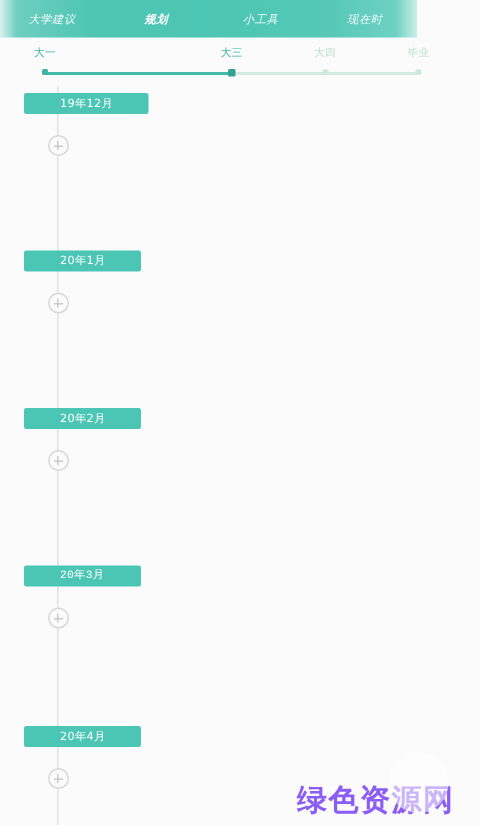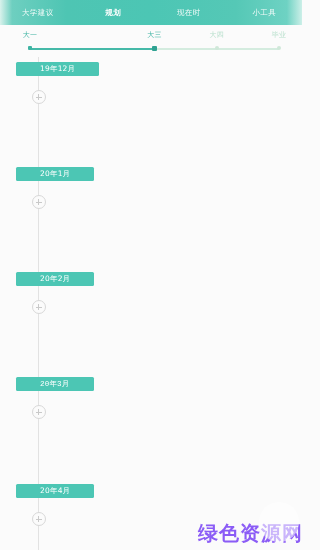--- a/index.html
+++ b/index.html
@@ -12,32 +12,33 @@
 
   body {
     font-family: "DejaVu Sans", "Liberation Sans", sans-serif;
     background: #fbfbfb;
     position: relative;
   }
 
   
   #header-bar {
     position: relative;
-    width: 302px;
+    width: 278px;
     height: 25px;
     background: linear-gradient(90deg,
                 #d9f2ec 0%,
                 #6ecfc0 4%,
                 #4ec5b3 22%,
                 #4cc6b4 50%,
                 #55c8b6 78%,
                 #6ed2c3 95%,
                 #ccefe8 100%);
     display: flex;
     align-items: center;
+    font-style: italic;
   }
 
   .tab-item {
     flex: 1 1 0;
     text-align: center;
     font-size: 7.5px;
     line-height: 25px;
     color: #f2fbf9;
     letter-spacing: 0.4px;
     white-space: nowrap;
@@ -213,22 +214,22 @@
     border-radius: 50%;
     background: rgba(255,255,255,0.55);
   }
 </style>
 </head>
 <body>
 
 <div id="header-bar">
   <div class="tab-item">大学建议</div>
   <div class="tab-item active">规划</div>
+  <div class="tab-item">小工具</div>
   <div class="tab-item">现在时</div>
-  <div class="tab-item">小工具</div>
 </div>
 
 <div id="stepper">
   <div id="stepper-track">
     <div id="stepper-track-fill"></div>
   </div>
   <div id="stepper-steps">
     <div class="step done" style="left:0%;">
       <div class="step-label">大一</div>
       <div class="step-dot"></div>

